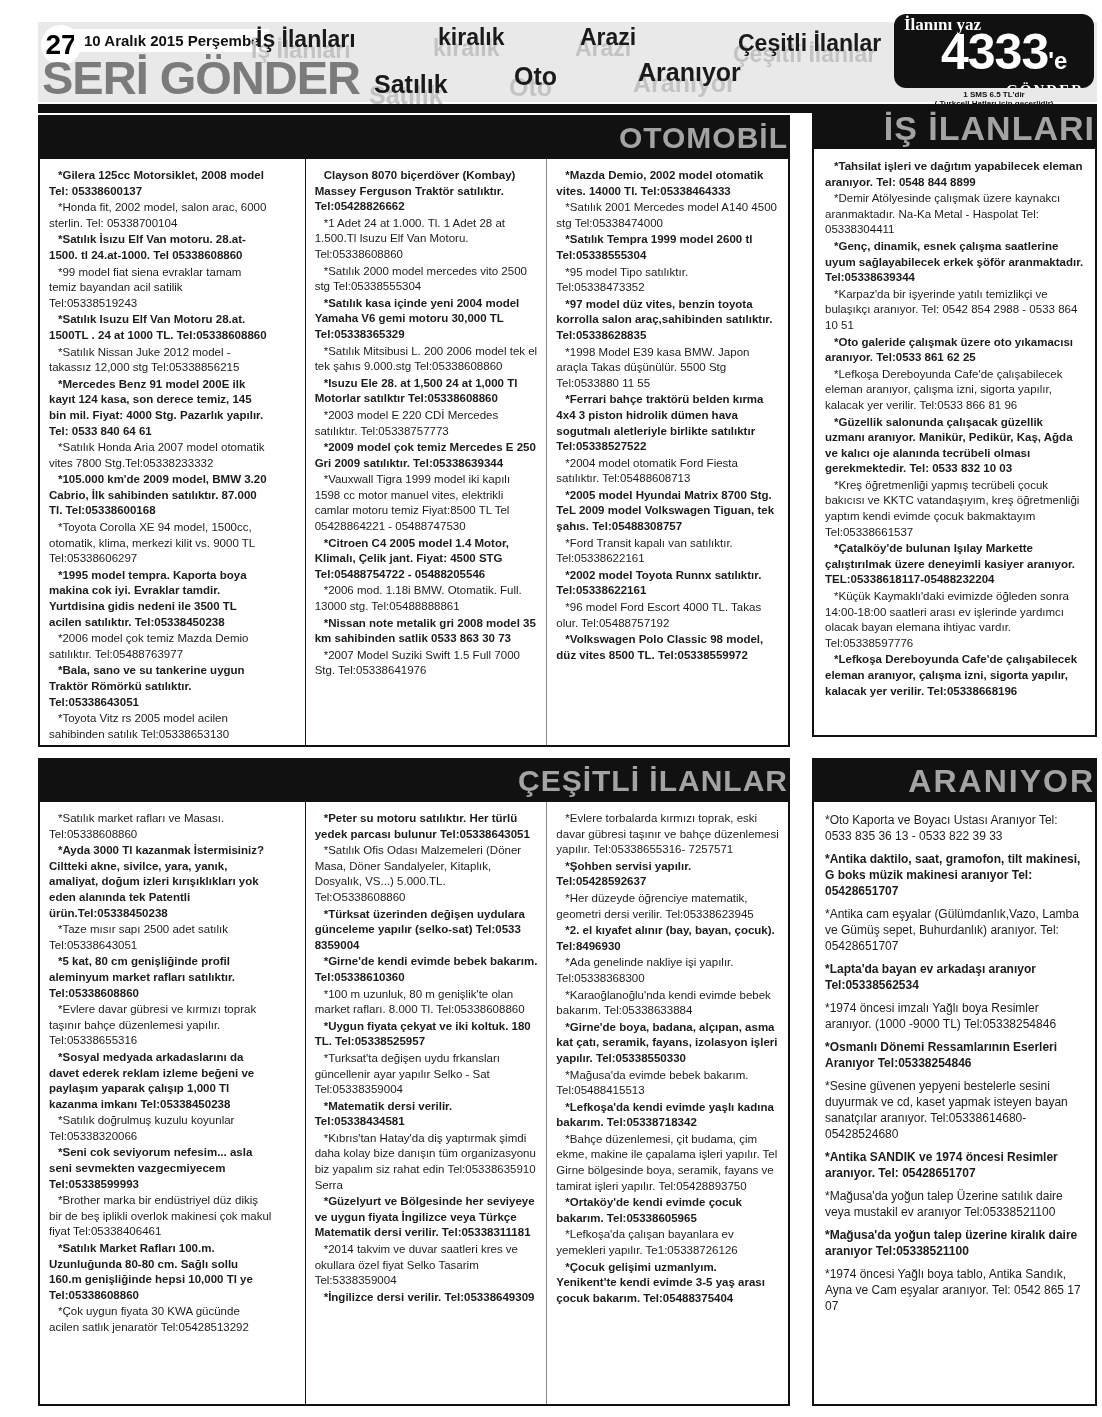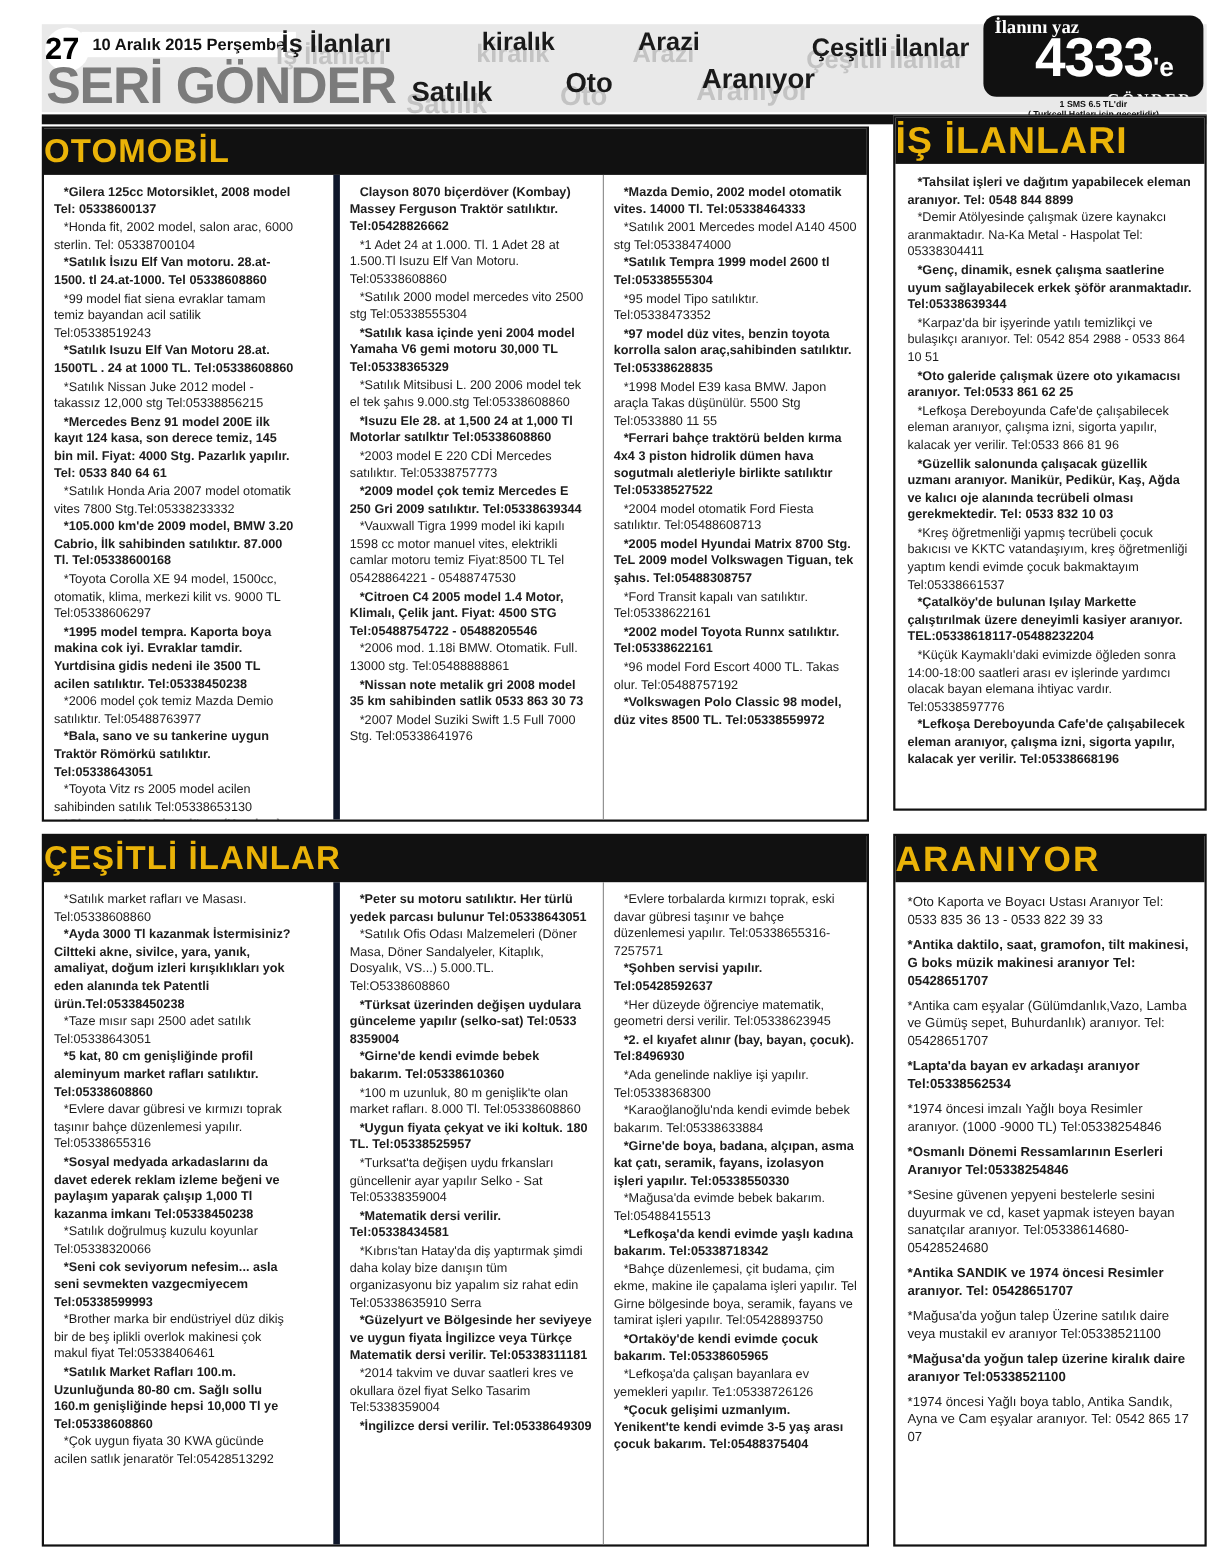--- a/index.html
+++ b/index.html
@@ -2,21 +2,21 @@
 <html><head>
 <meta charset="utf-8">
 <style>
   html,body{margin:0;padding:0;background:#fff;}
   .page{position:relative;width:1102px;height:1417px;background:#fff;overflow:hidden;
         font-family:"Liberation Sans",sans-serif;color:#1c1c1c;}
   
   .masthead{position:absolute;left:38px;top:22px;width:1059px;height:80px;background:#e9e9e9;}
   .rule{position:absolute;left:38px;top:104px;width:1059px;height:9px;background:#111;}
   .pagenum-circle{position:absolute;left:3px;top:3px;width:40px;height:40px;border-radius:50%;
-        background:#fff;color:#000;font-size:28px;font-weight:bold;text-align:left;line-height:40px;}
+        background:#fff;color:#000;font-size:28px;font-weight:bold;text-align:center;line-height:40px;}
   .date-strip{position:absolute;left:36px;top:7px;background:#fff;padding:3px 10px;
         font-size:15px;font-weight:bold;color:#111;}
   .masthead-title{position:absolute;left:4px;top:28px;font-size:47px;font-weight:bold;
         color:#7b7b7b;letter-spacing:-1px;white-space:nowrap;}
   .cat{position:absolute;font-weight:bold;color:#1a1a1a;white-space:nowrap;
         text-shadow:-5px 11px 0 #c3c3c3;}
   .cat0{left:218px;top:4px;font-size:23px;}
   .cat1{left:400px;top:2px;font-size:23px;}
   .cat2{left:542px;top:2px;font-size:23px;}
   .cat3{left:700px;top:8px;font-size:23px;}
@@ -27,31 +27,31 @@
         border-radius:12px;color:#fff;font-family:"Liberation Serif",serif;overflow:hidden;}
   .sms-l1{font-size:17px;font-weight:bold;line-height:18px;padding:2px 0 0 10px;}
   .sms-num{line-height:36px;padding-left:30px;font-family:"Liberation Sans",sans-serif;margin-left:17px;}
   .sms-num .n{font-size:50px;font-weight:bold;letter-spacing:-1px;}
   .sms-num .e{font-size:24px;font-weight:bold;}
   .sms-l2{font-size:15px;font-weight:bold;text-align:right;padding-right:10px;letter-spacing:2px;line-height:16px;}
   .sms-note{position:absolute;left:856px;top:68px;width:200px;text-align:center;
         font-size:8px;font-weight:bold;color:#111;line-height:9px;}
   
   .box{position:absolute;background:#fff;border:2px solid #111;box-sizing:border-box;}
-  .sec-title{margin:0;background:#111;color:#eab308;text-align:left;font-weight:bold;
+  .sec-title{margin:0;background:#111;color:#a3a3a3;text-align:right;font-weight:bold;
         letter-spacing:1px;height:42px;line-height:42px;font-size:30px;}
   .box-otomobil{left:38px;top:115px;width:752px;height:632px;}
   .box-is{left:812px;top:105px;width:285px;height:632px;}
   .box-cesitli{left:38px;top:758px;width:752px;height:648px;}
   .box-araniyor{left:812px;top:758px;width:285px;height:648px;}
   .box-is .sec-title{font-size:34px;}
   .box-araniyor .sec-title{font-size:32px;letter-spacing:2px;}
   .cols{display:flex;height:calc(100% - 42px);}
   .col{flex:1 1 0;padding:9px 9px 4px 9px;overflow:hidden;}
-  .col.mid{border-left:6px solid #0f172a;border-right:1px solid #888;margin-left:24px;}
+  .col.mid{border-left:1px solid #0f172a;border-right:1px solid #888;margin-left:24px;}
   .single{height:calc(100% - 42px);padding:10px 11px;overflow:hidden;}
   
   .ad{margin:0 0 1px 0;text-indent:9px;font-size:11.5px;line-height:15.6px;color:#1c1c1c;}
   .ad.b{font-weight:bold;}
   .box-araniyor .ad{text-indent:0;margin-bottom:7px;font-size:12px;line-height:16px;}
 </style>
 </head>
 <body>
 
 <div class="page">

